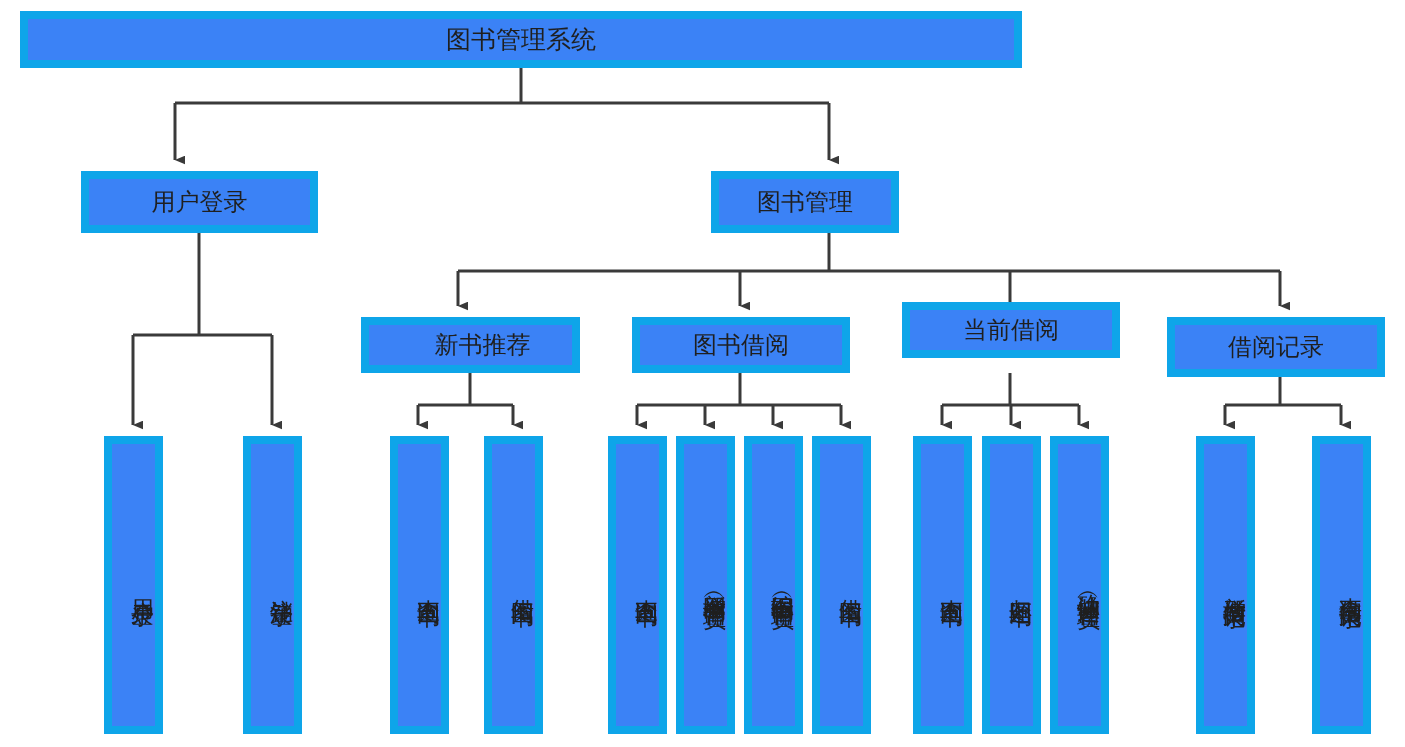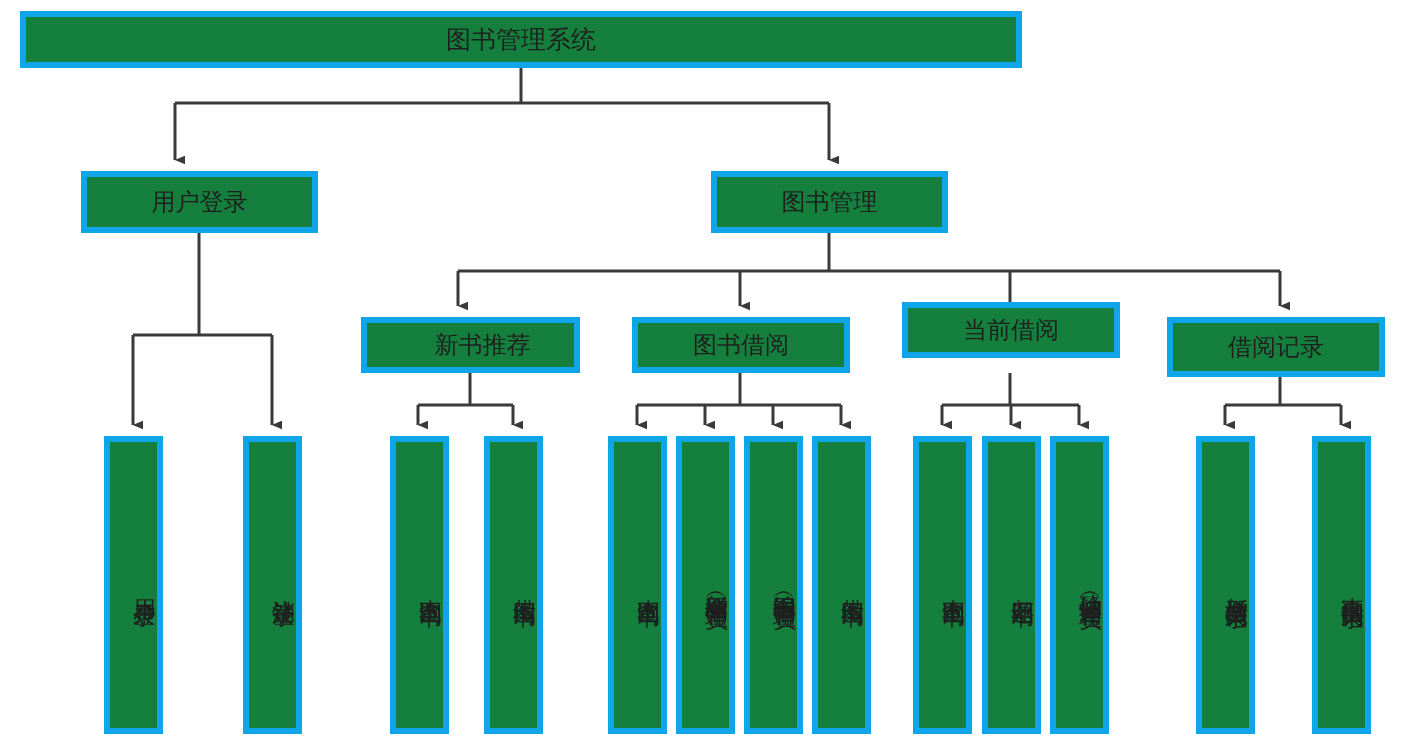--- a/index.html
+++ b/index.html
@@ -22,22 +22,22 @@
     position: absolute;
     left: 0;
     top: 0;
     width: 1405px;
     height: 747px;
     pointer-events: none;
   }
   .node {
     position: absolute;
     box-sizing: border-box;
-    background: #15803d;
-    border: 6px solid #0ea5e9;
+    background: #3b82f6;
+    border: 8px solid #0ea5e9;
     display: flex;
     align-items: center;
     justify-content: center;
     color: #1f1f1f;
     text-align: right;
   }
   .node.level-root {
     font-size: 25px;
   }
   .node.level-1 {
@@ -130,21 +130,21 @@
   </svg>
 
   <div class="node level-root" style="left:20px; top:11px; width:1002px; height:57px;">
     <span class="label">图书管理系统</span>
   </div>
 
   <div class="node level-1" style="left:81px; top:171px; width:237px; height:62px;">
     <span class="label">用户登录</span>
   </div>
 
-  <div class="node level-1" style="left:711px; top:171px; width:237px; height:62px;">
+  <div class="node level-1" style="left:711px; top:171px; width:188px; height:62px;">
     <span class="label">图书管理</span>
   </div>
 
   <div class="node level-2" style="left:361px; top:317px; width:219px; height:56px;padding-left:24px;">
     <span class="label">新书推荐</span>
   </div>
 
   <div class="node level-2" style="left:632px; top:317px; width:218px; height:56px;">
     <span class="label">图书借阅</span>
   </div>

